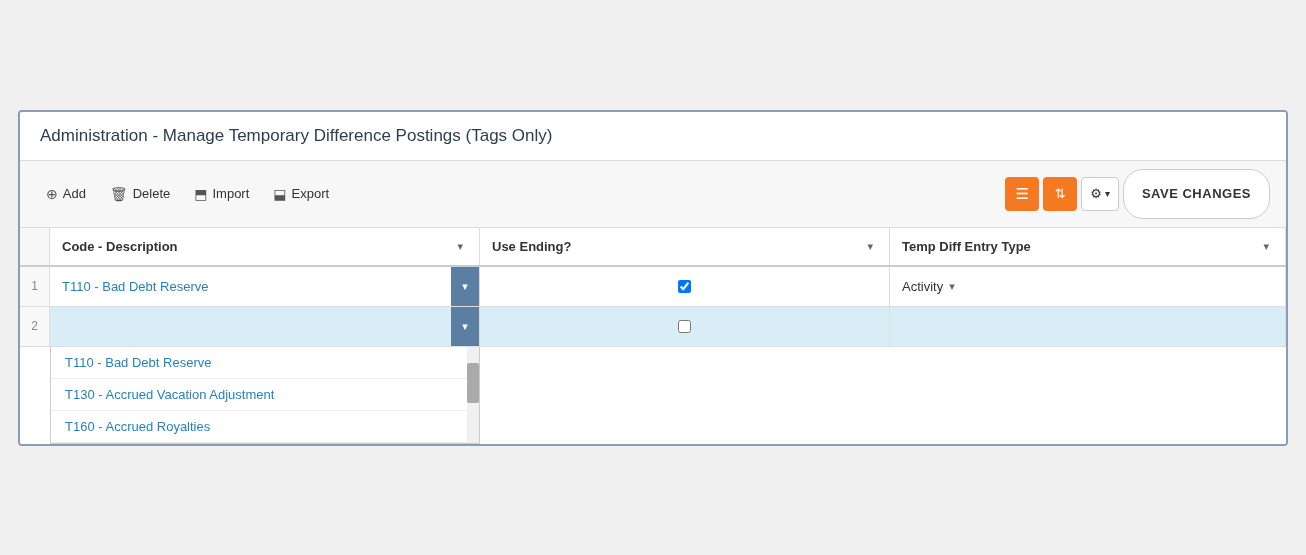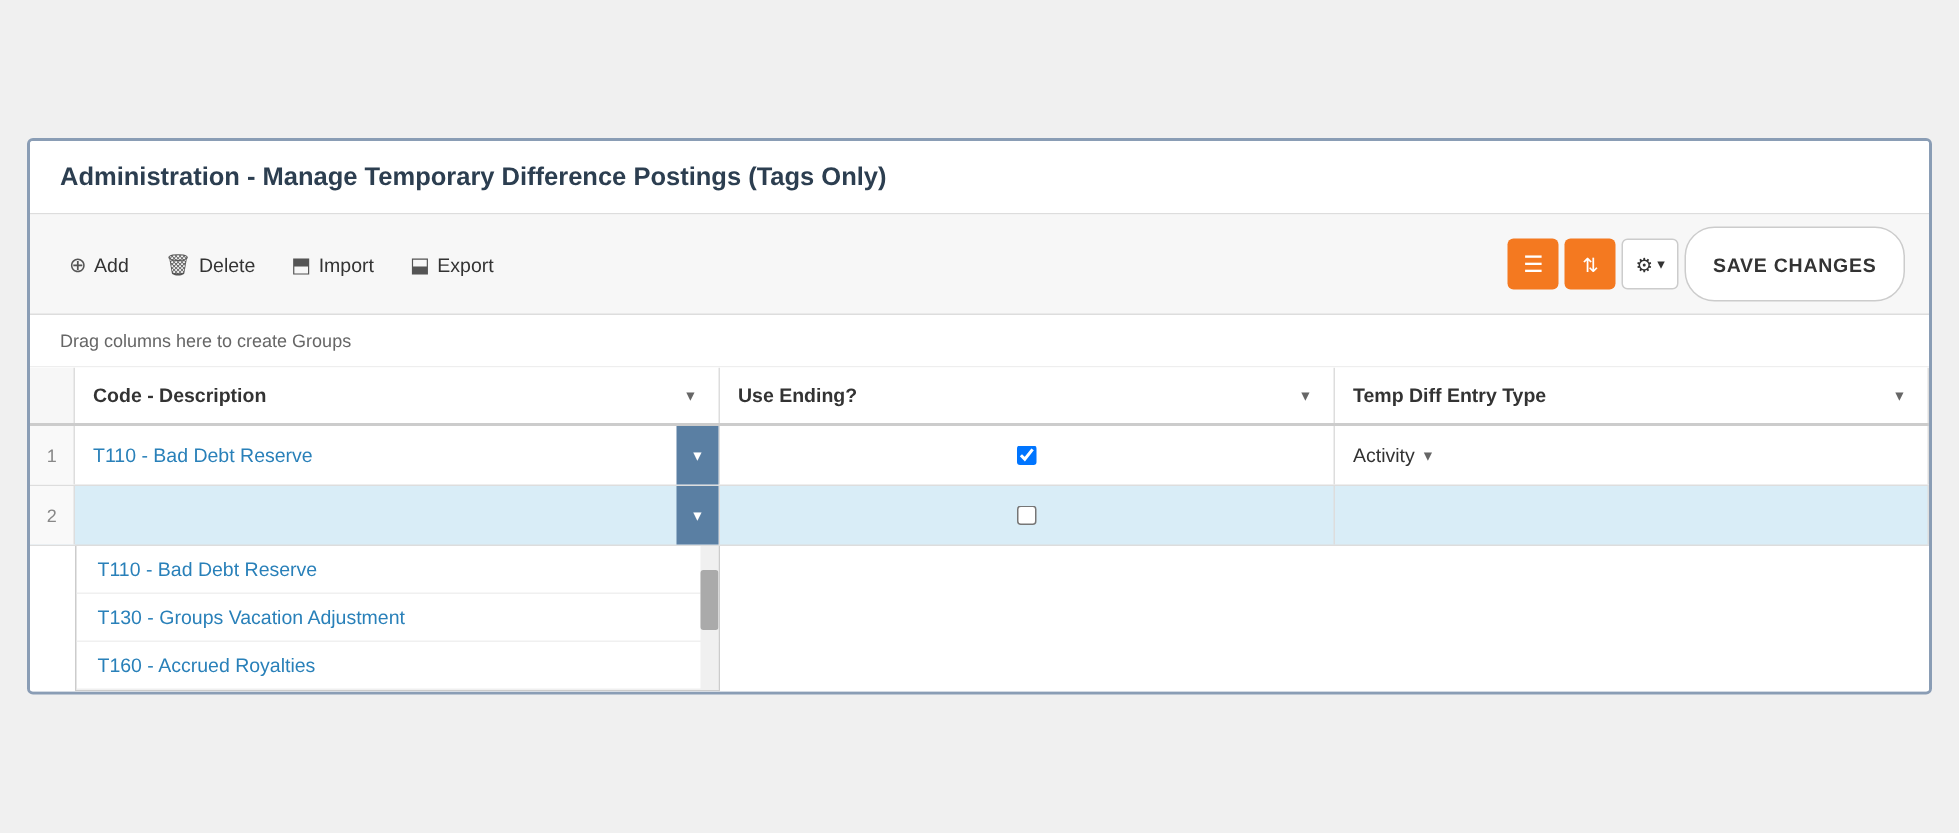--- a/index.html
+++ b/index.html
@@ -19,21 +19,21 @@
       border-radius: 4px;
       overflow: hidden;
     }
     .title-bar {
       padding: 14px 20px;
       border-bottom: 1px solid #ddd;
       background: #fff;
     }
     .title-bar h1 {
       font-size: 17px;
-      font-weight: bold;
+      font-weight: normal;
       color: #2c3e50;
     }
     .toolbar {
       display: flex;
       align-items: center;
       padding: 8px 16px;
       background: #f7f7f7;
       border-bottom: 1px solid #ddd;
       gap: 4px;
     }
@@ -262,23 +262,20 @@
     <button class="btn-orange" title="Sort">
       <span style="font-size:13px;">⇅</span>
     </button>
     <button class="btn-settings">
       <span>⚙</span>
       <span style="font-size:10px;">▾</span>
     </button>
     <button class="btn-save">SAVE CHANGES</button>
   </div>
 
-  <div class="group-hint">
-    <span>Drag columns here to create Groups</span>
-  </div>
 
   <div class="grid-container">
 
     <div class="grid-header">
       <div class="grid-header-cell"></div>
       <div class="grid-header-cell">
         <span>Code - Description</span>
         <button class="col-filter-btn">▾</button>
       </div>
       <div class="grid-header-cell">
@@ -319,21 +316,21 @@
         <button class="cell-dropdown-btn" style="background:#5a7fa3;">▾</button>
       </div>
       <div class="grid-cell checkbox-cell">
         <input type="checkbox" style="">
       </div>
       <div class="grid-cell"></div>
     </div>
 
     <div class="dropdown-list" style="position:relative;">
       <div class="dropdown-list-item">T110 - Bad Debt Reserve</div>
-      <div class="dropdown-list-item">T130 - Groups Vacation Adjustment</div>
+      <div class="dropdown-list-item">T130 - Accrued Vacation Adjustment</div>
       <div class="dropdown-list-item">T160 - Accrued Royalties</div>
 
       <div style="position:absolute;right:0;top:0;width:12px;height:100%;background:#f0f0f0;">
         <div style="position:absolute;right:0;top:16px;width:12px;height:40px;background:#aaa;border-radius:2px;"></div>
       </div>
     </div>
 
   </div>
 </div>
 

